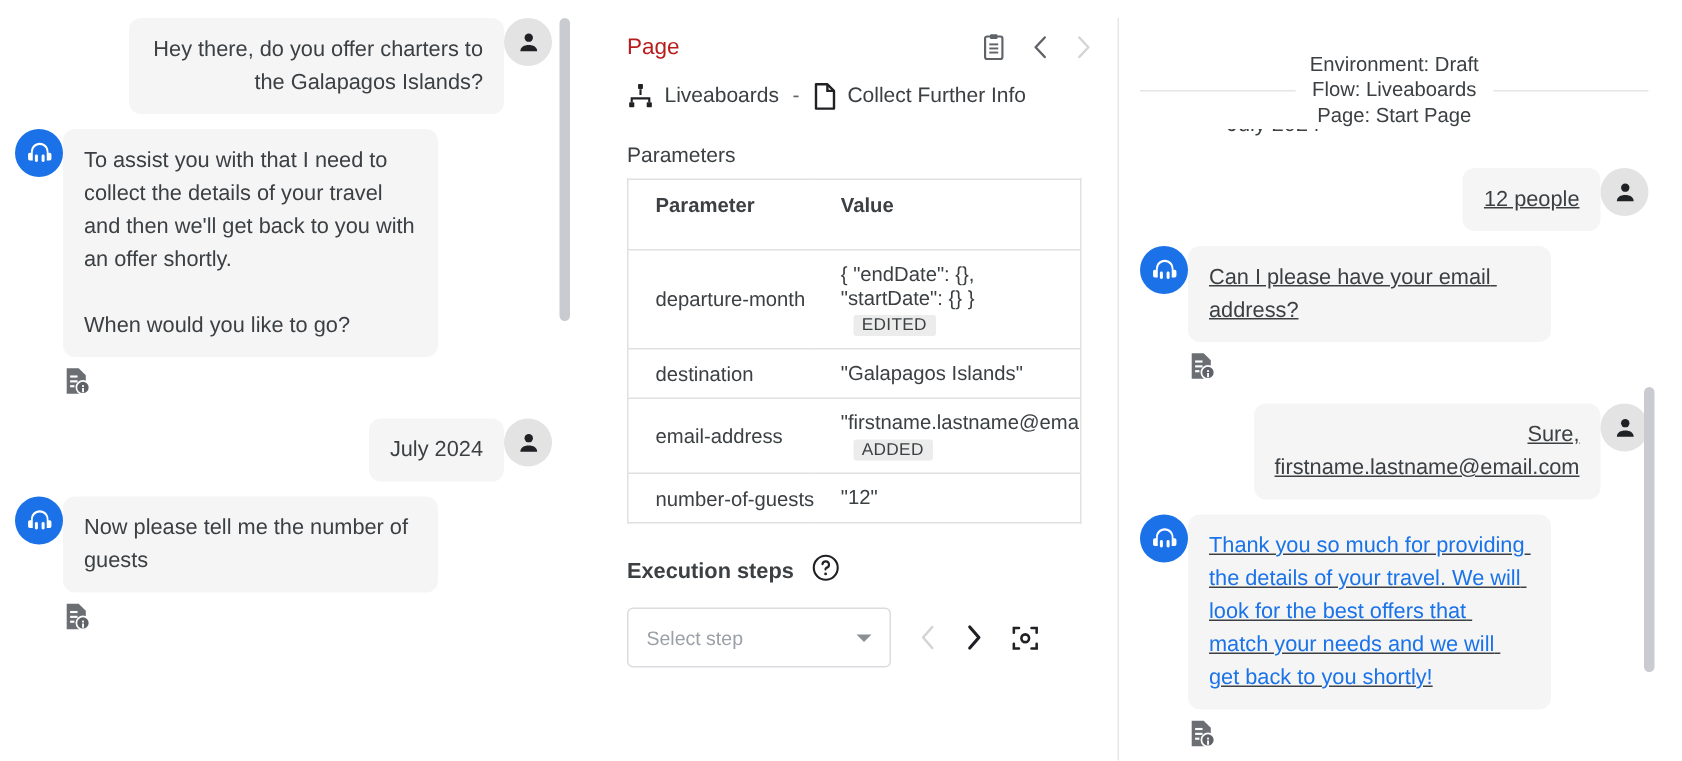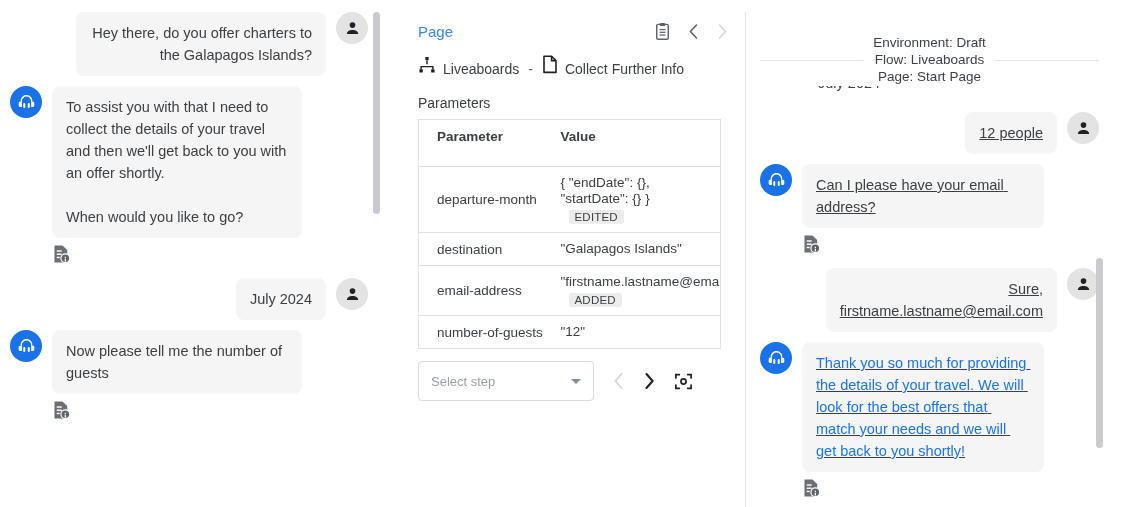--- a/index.html
+++ b/index.html
@@ -27,21 +27,21 @@
     border-radius: 8px;
     padding: 10px 14px;
     font-size: 14.5px;
     line-height: 22px;
     color: #3c4043;
     white-space: pre-wrap;
   }
   .bubble.user { text-align: right; }
   .bubble.highlight { color: #1a73e8; }
 
-  .row { display: flex; align-items: flex-start; gap: 10px; }
+  .row { display: flex; align-items: flex-start; }
   .row.user { justify-content: flex-end; }
   .doc-icon { margin-top: 6px; }
 
   
   #left-panel {
     position: absolute; left: 0; top: 0; width: 396px; height: 507px;
     padding: 12px 28px 0 10px;
     overflow: hidden;
   }
   #left-panel .msg { margin-bottom: 10px; }
@@ -49,26 +49,26 @@
   .scrollbar {
     position: absolute; width: 7px; border-radius: 4px; background: #c9cbd0;
   }
 
   
   #middle-panel {
     position: absolute; left: 400px; top: 0; width: 345px; height: 507px;
     padding: 22px 6px 0 18px;
   }
   .mid-head { display: flex; align-items: center; justify-content: space-between; }
-  .mid-title { font-size: 15px; color: #3b82f6; text-align: center; }
+  .mid-title { font-size: 15px; color: #b91c1c; text-align: center; }
   .mid-head-icons { display: flex; align-items: center; gap: 16px; padding-right: 10px;}
   .icon-btn { display:flex; align-items:center; justify-content:center; cursor: default; }
 
   .breadcrumb {
-    display: flex; align-items: flex-end; gap: 7px;
+    display: flex; align-items: flex-start; gap: 7px;
     margin-top: 14px; font-size: 14px; color: #3c4043;
   }
   .breadcrumb .sep { color: #5f6368; padding: 0 2px; }
 
   .section-label { font-size: 14px; margin-top: 18px; margin-bottom: 8px; color:#3c4043; }
 
   table.params {
     border-collapse: collapse;
     width: 302px;
     border: 1px solid #e0e0e0;
@@ -308,20 +308,30 @@
           <tr>
      <td>number-of-guests</td>
      <td class="valcell">
        <span class="val-text">"12"</span>
 
      </td>
    </tr>
         </tbody>
     </table>
 
+    <div class="exec-head">
+      <span class="label">Execution steps</span>
+      <span>
+        <svg width="19" height="19" viewBox="0 0 20 20" fill="none">
+          <circle cx="10" cy="10" r="8.4" stroke="#202124" stroke-width="1.5"></circle>
+          <path d="M7.7 7.5a2.3 2.3 0 1 1 2.6 2.6c-.4.2-.5.6-.5 1.1" stroke="#202124" stroke-width="1.5" fill="none" stroke-linecap="round"></path>
+          <circle cx="9.9" cy="14.3" r="1" fill="#202124"></circle>
+        </svg>
+      </span>
+    </div>
 
     <div class="exec-row">
       <div class="select-box">
         <span>Select step</span>
         <span class="caret"></span>
       </div>
       <span class="icon-btn">
         <svg width="13" height="18" viewBox="0 0 13 18">
             <path d="M9.5 2 L3.4 9 L9.5 16" stroke="#d3d4d6" stroke-width="1.7" fill="none" stroke-linecap="round" stroke-linejoin="round"></path>
           </svg>

